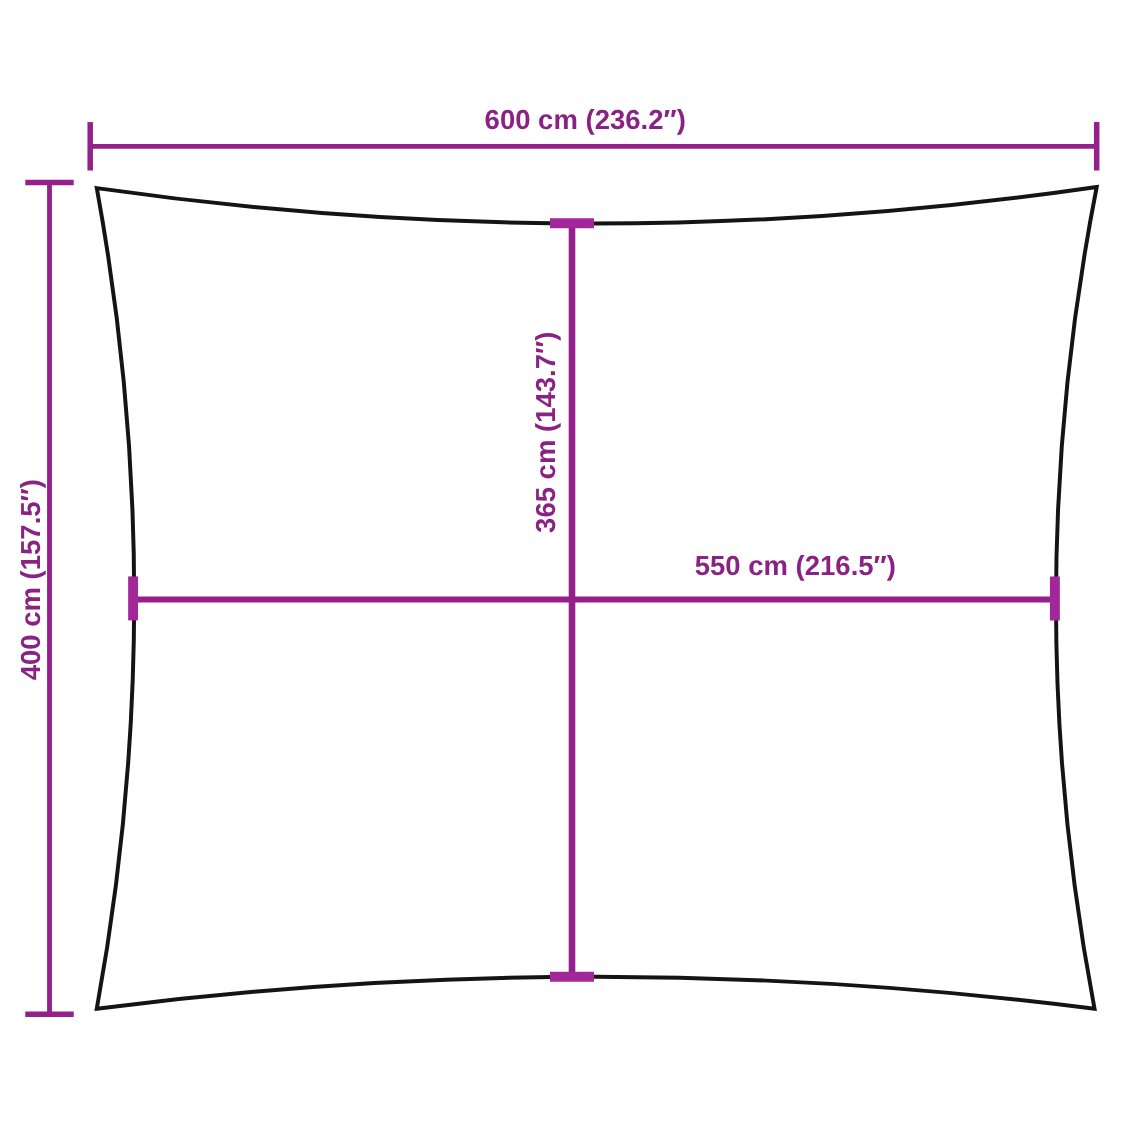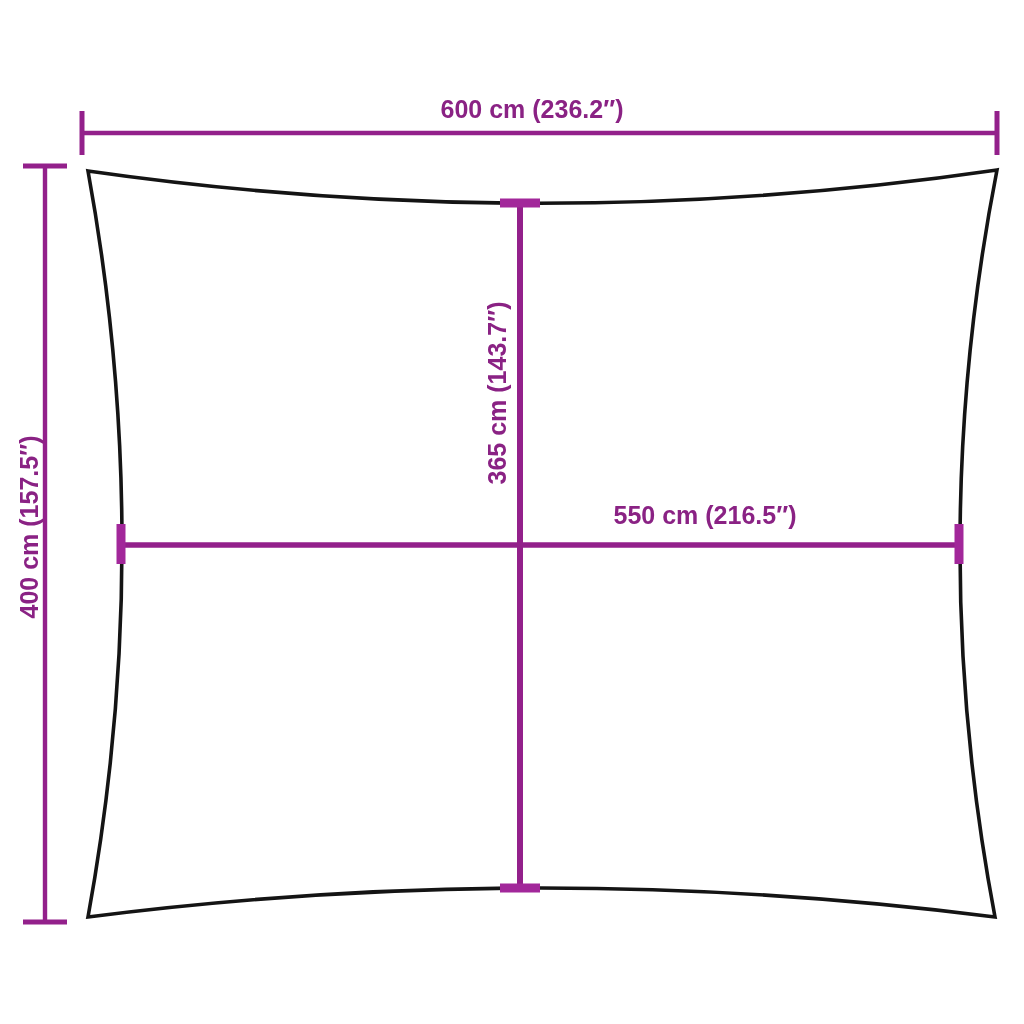--- a/index.html
+++ b/index.html
@@ -39,21 +39,21 @@
   .lbl{
     position:absolute;
     color:var(--dimension-text);
     font-size:25px;
     font-weight:bold;
     line-height:25px;
     white-space:nowrap;
     text-align:center;
   }
   .lbl-top{left:382px;top:97px;width:300px;}
-  .lbl-midw{left:555px;top:503px;width:300px;}
+  .lbl-midw{left:573px;top:503px;width:300px;}
   .lbl-rot{
     left:0;top:0;
     transform-origin:center center;
   }
   .lbl-left{transform:translate(-50%,-50%) rotate(-90deg);left:29px;top:527px;}
   .lbl-midv{transform:translate(-50%,-50%) rotate(-90deg);left:497px;top:393px;}
 </style>
 </head>
 <body>
 

